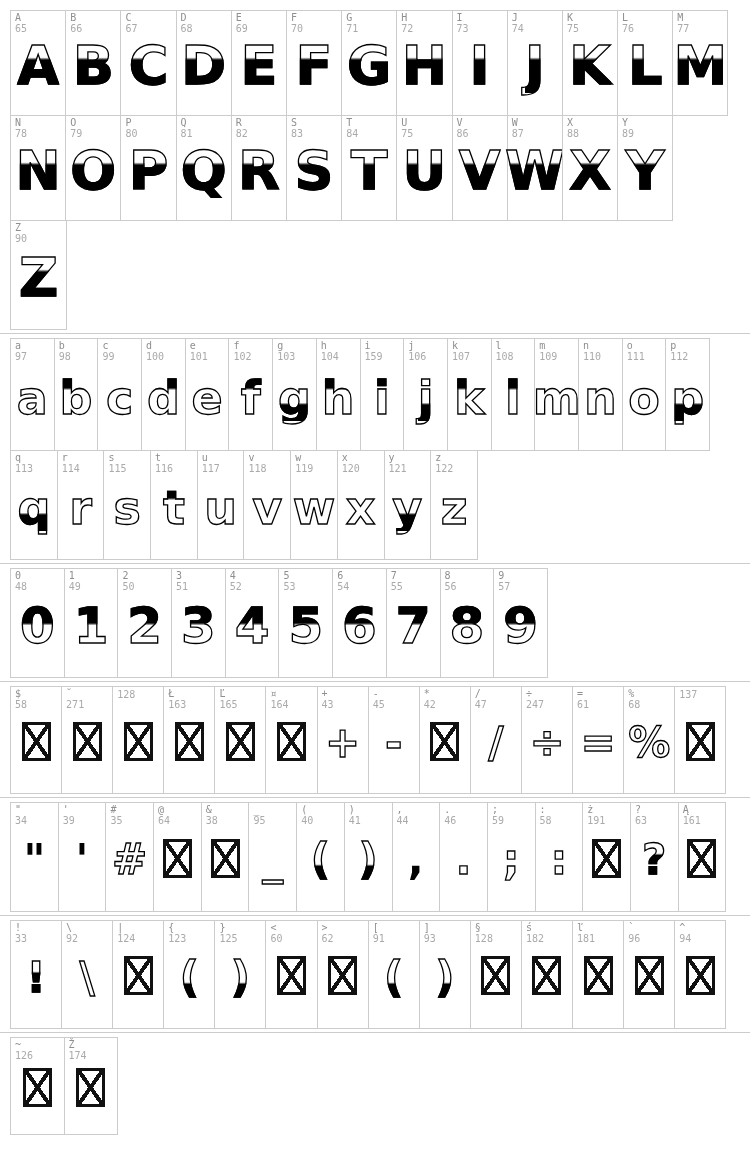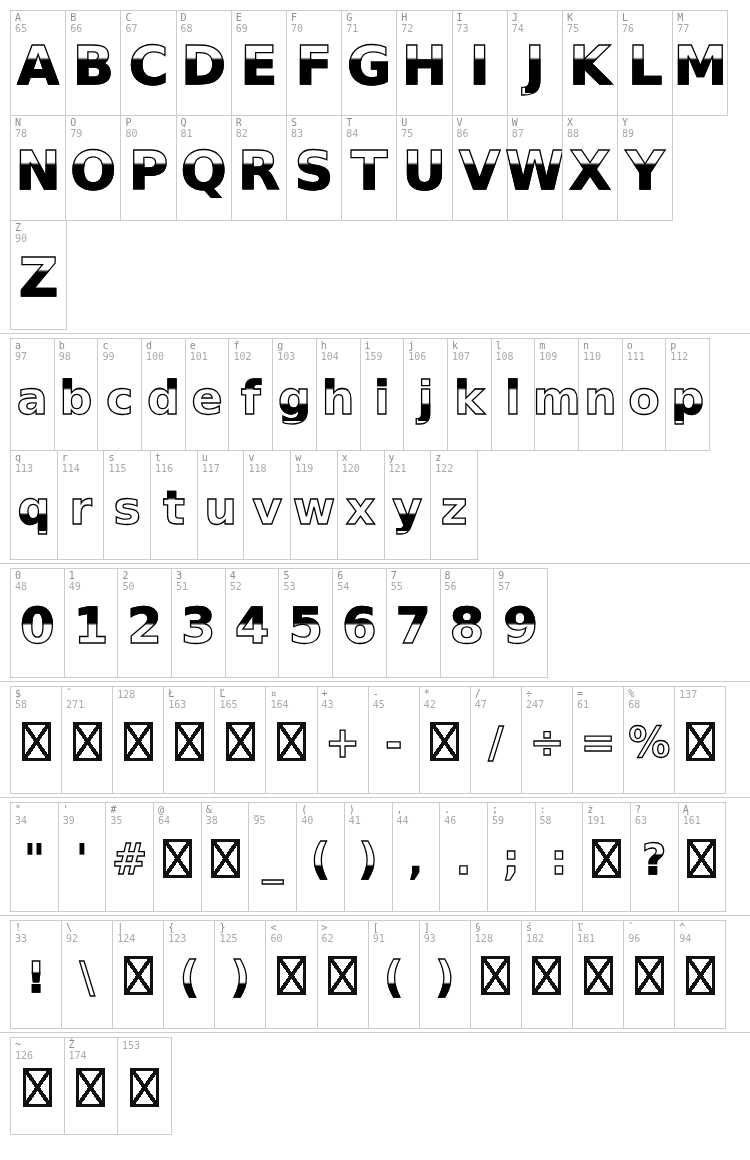--- a/index.html
+++ b/index.html
@@ -1020,24 +1020,15 @@
   </div>
         <div class="cell" style="width: 54.5px; height: 98px;">
     <div class="label">
       <span class="label-char">Ž</span>
       <span class="label-code">174</span>
     </div>
     <div class="glyph">
       <span class="glyph-inner"><span class="miss-box"></span></span>
     </div>
   </div>
-        <div class="cell" style="width: 54.5px; height: 98px;">
-    <div class="label">
-      <span class="label-char"></span>
-      <span class="label-code">153</span>
-    </div>
-    <div class="glyph">
-      <span class="glyph-inner"><span class="miss-box"></span></span>
-    </div>
-  </div>
       </div>
     </div>
 </div>
 
 </body></html>

